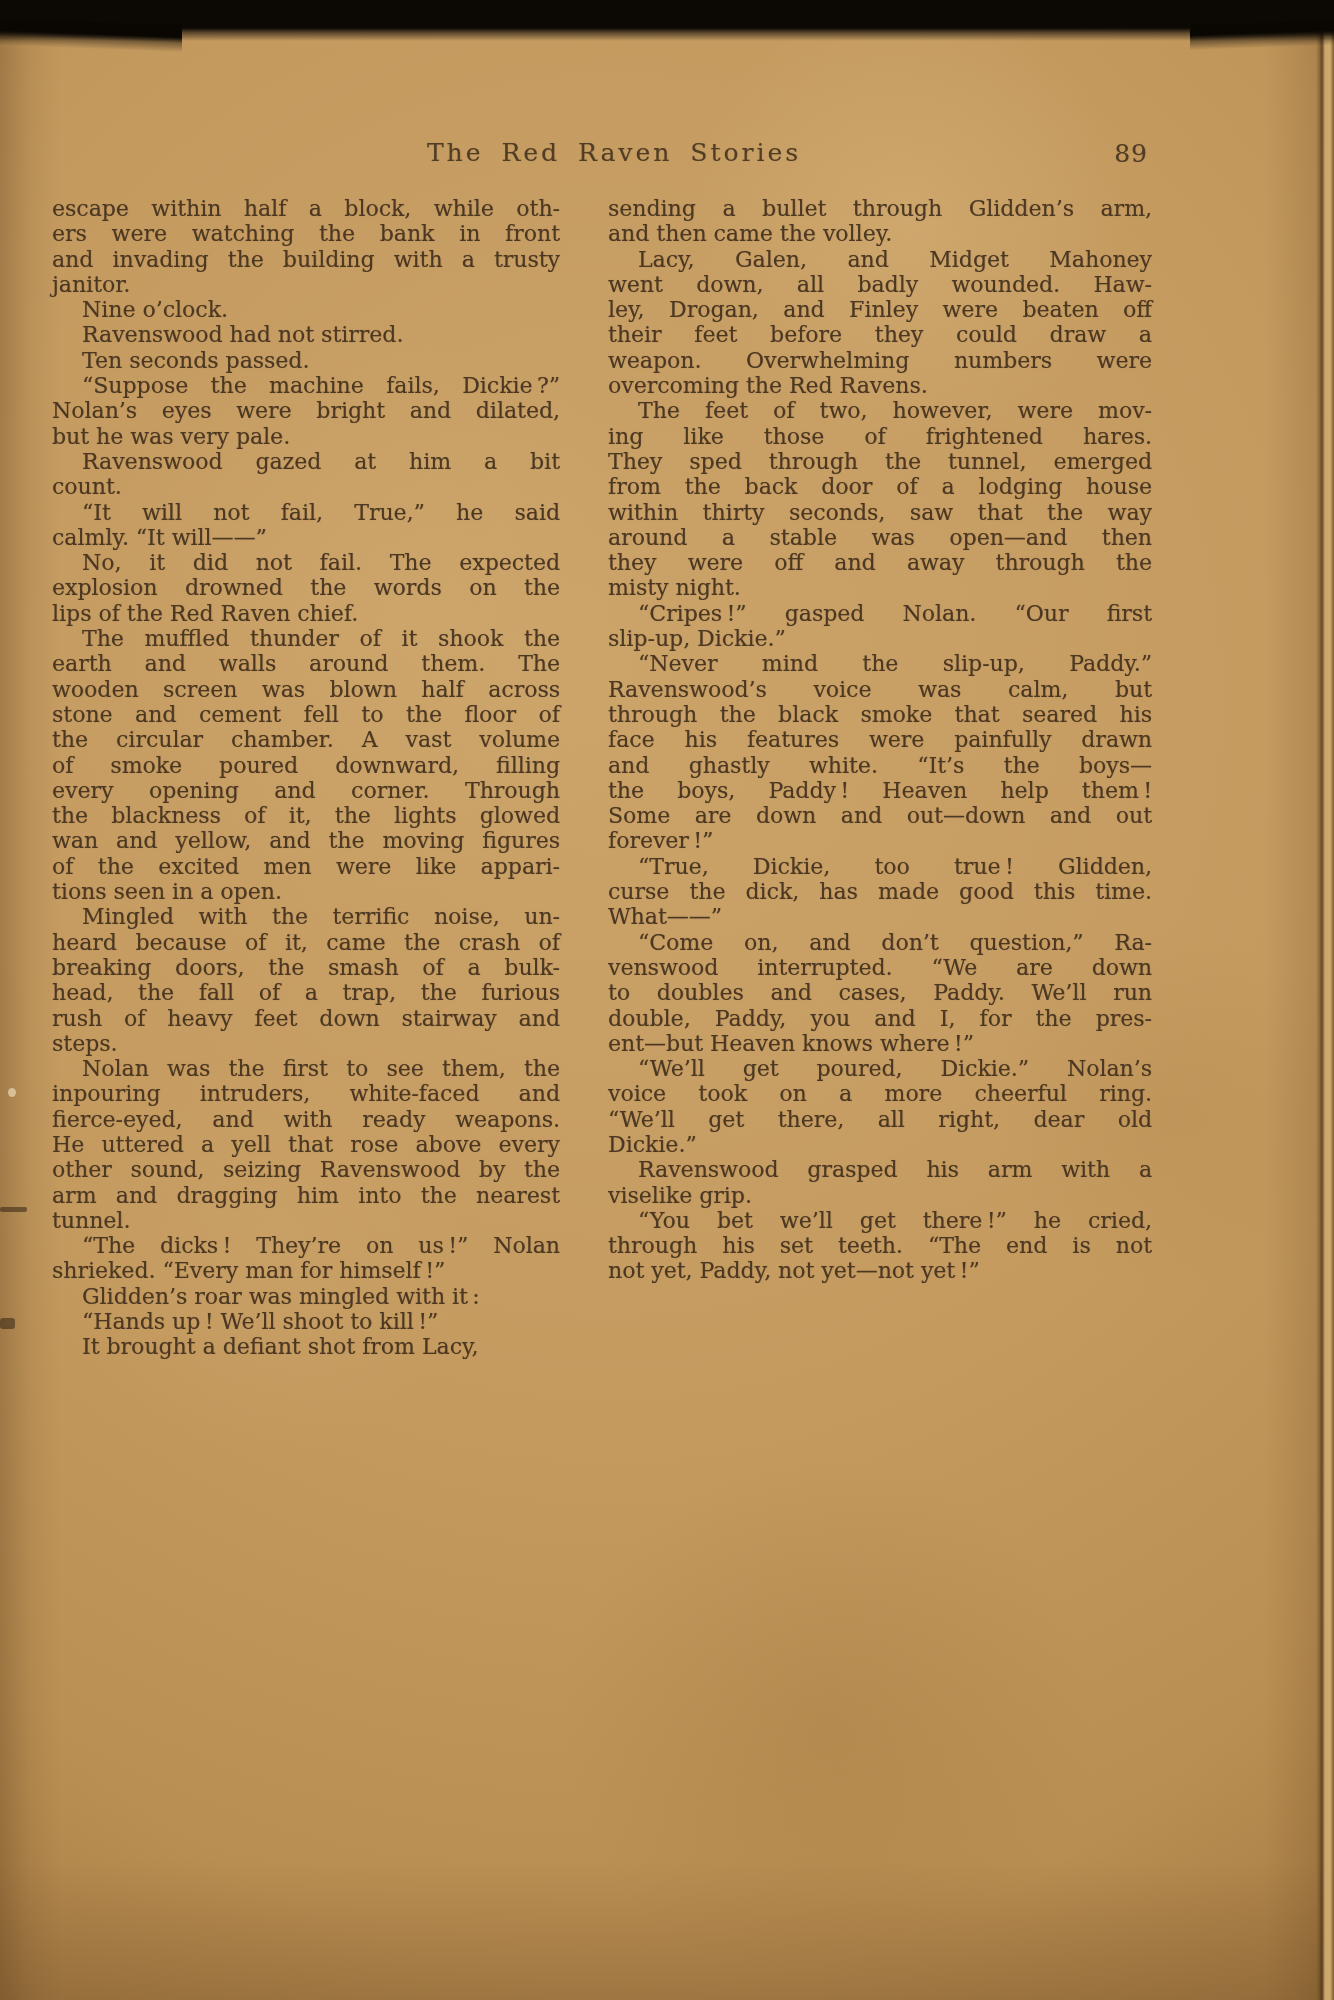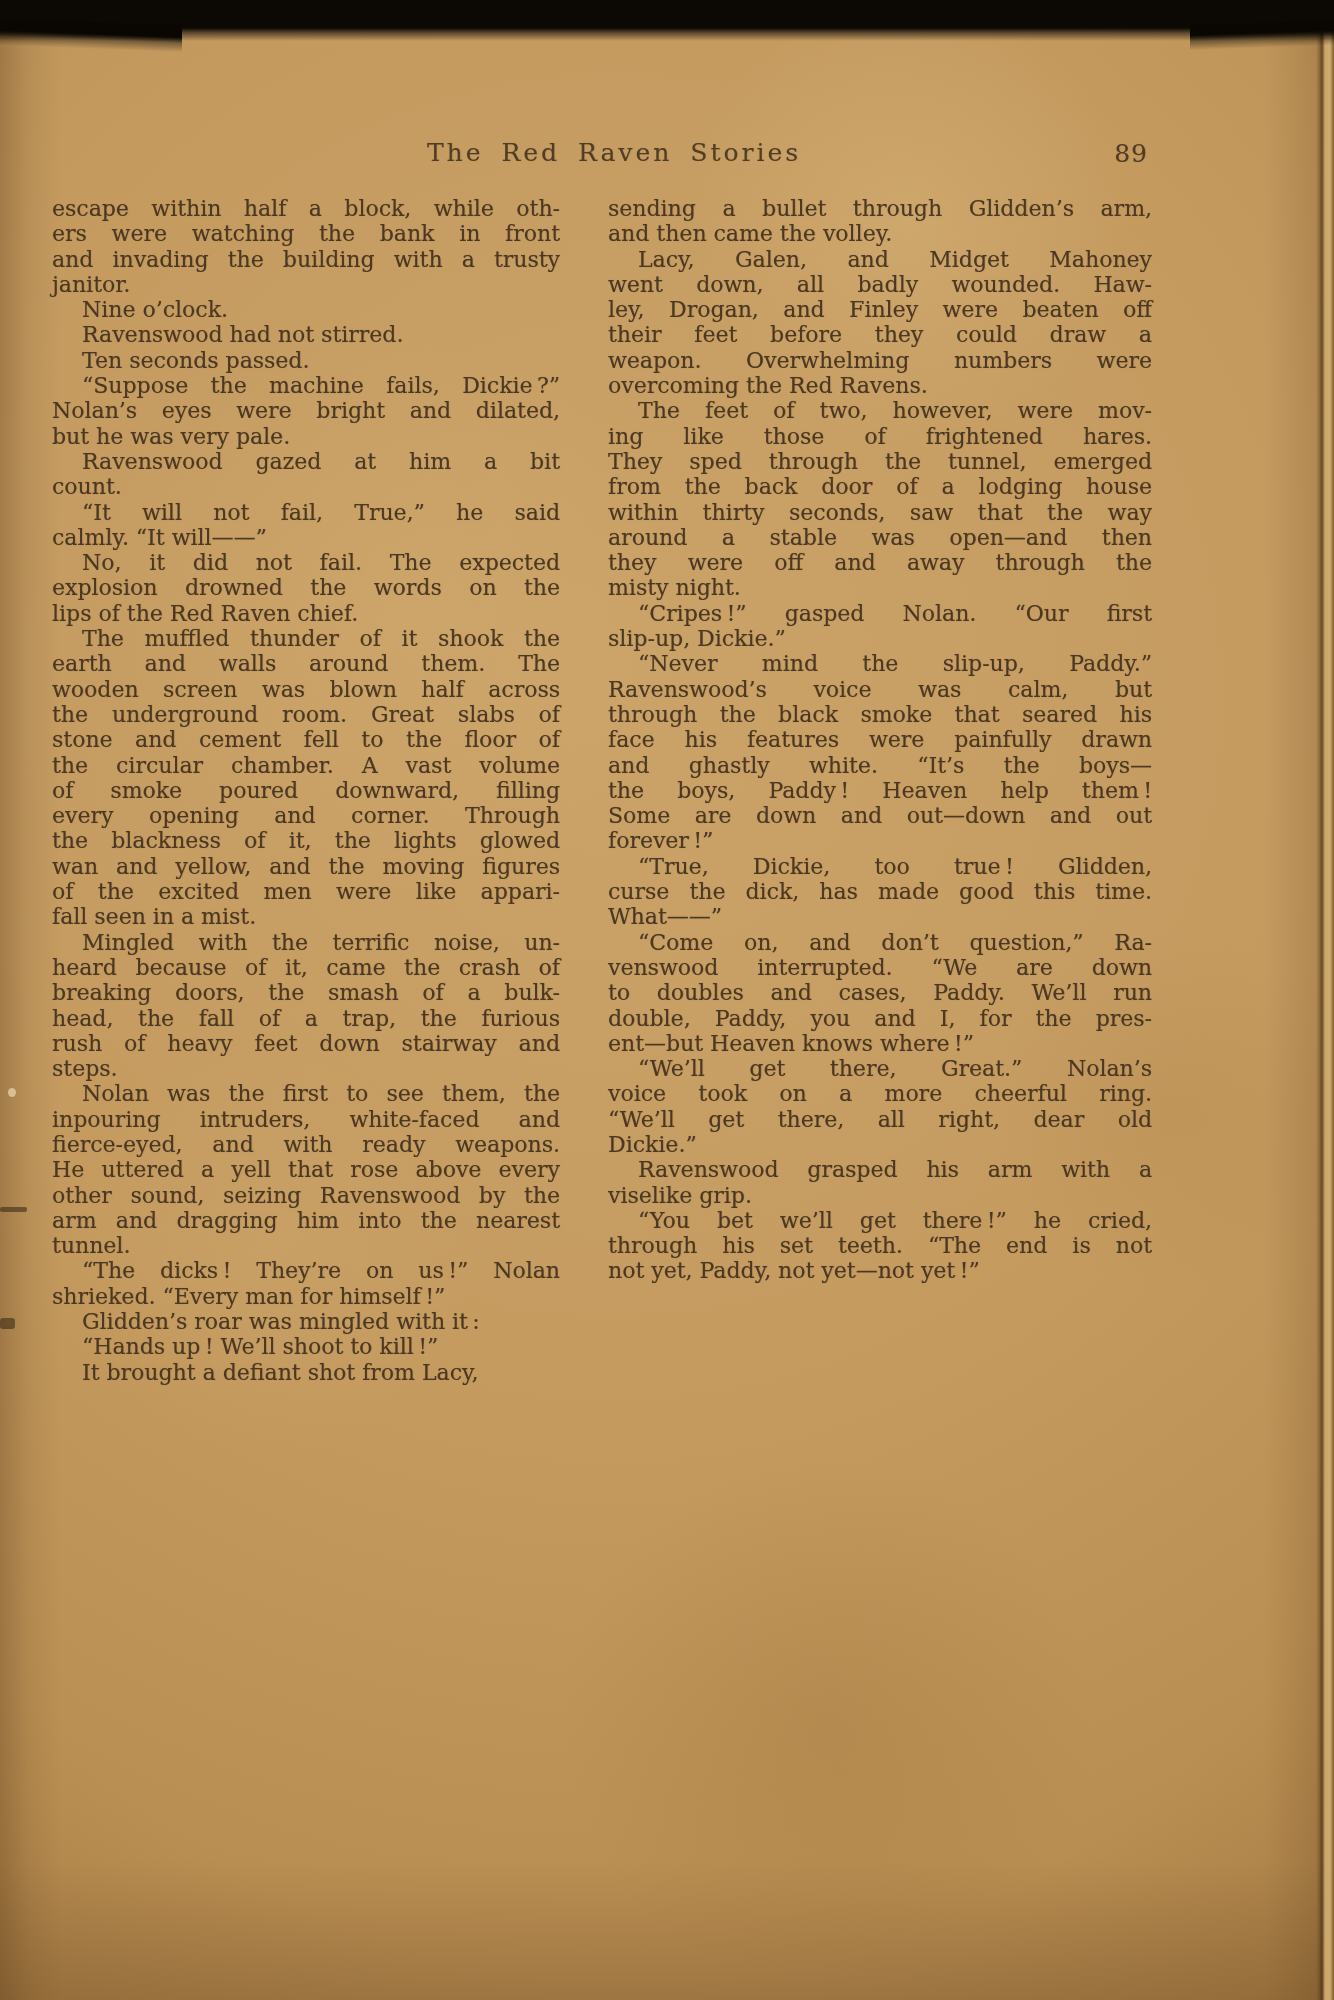--- a/index.html
+++ b/index.html
@@ -156,29 +156,28 @@
         </div>
         <div class="para indent">
           <div class="line first">No, it did not fail.  The expected</div>
           <div class="line">explosion drowned the words on the</div>
           <div class="line last">lips of the Red Raven chief.</div>
         </div>
         <div class="para indent">
           <div class="line first">The muffled thunder of it shook the</div>
           <div class="line">earth and walls around them.  The</div>
           <div class="line">wooden screen was blown half across</div>
-          <div class="line">the underground room.  Great slabs of</div>
           <div class="line">stone and cement fell to the floor of</div>
           <div class="line">the circular chamber.  A vast volume</div>
           <div class="line">of smoke poured downward, filling</div>
           <div class="line">every opening and corner.  Through</div>
           <div class="line">the blackness of it, the lights glowed</div>
           <div class="line">wan and yellow, and the moving figures</div>
           <div class="line">of the excited men were like appari-</div>
-          <div class="line last">fall seen in a mist.</div>
+          <div class="line last">tions seen in a open.</div>
         </div>
         <div class="para indent">
           <div class="line first">Mingled with the terrific noise, un-</div>
           <div class="line">heard because of it, came the crash of</div>
           <div class="line">breaking doors, the smash of a bulk-</div>
           <div class="line">head, the fall of a trap, the furious</div>
           <div class="line">rush of heavy feet down stairway and</div>
           <div class="line last">steps.</div>
         </div>
         <div class="para indent">
@@ -247,21 +246,21 @@
           <div class="line last">What——”</div>
         </div>
         <div class="para indent">
           <div class="line first">“Come on, and don’t question,” Ra-</div>
           <div class="line">venswood interrupted.  “We are down</div>
           <div class="line">to doubles and cases, Paddy.  We’ll run</div>
           <div class="line">double, Paddy, you and I, for the pres-</div>
           <div class="line last">ent—but Heaven knows where !”</div>
         </div>
         <div class="para indent">
-          <div class="line first">“We’ll get there, Great.”  Nolan’s</div>
+          <div class="line first">“We’ll get poured, Dickie.”  Nolan’s</div>
           <div class="line">voice took on a more cheerful ring.</div>
           <div class="line">“We’ll get there, all right, dear old</div>
           <div class="line last">Dickie.”</div>
         </div>
         <div class="para indent">
           <div class="line first">Ravenswood grasped his arm with a</div>
           <div class="line last">viselike grip.</div>
         </div>
         <div class="para indent">
           <div class="line first">“You bet we’ll get there !” he cried,</div>

